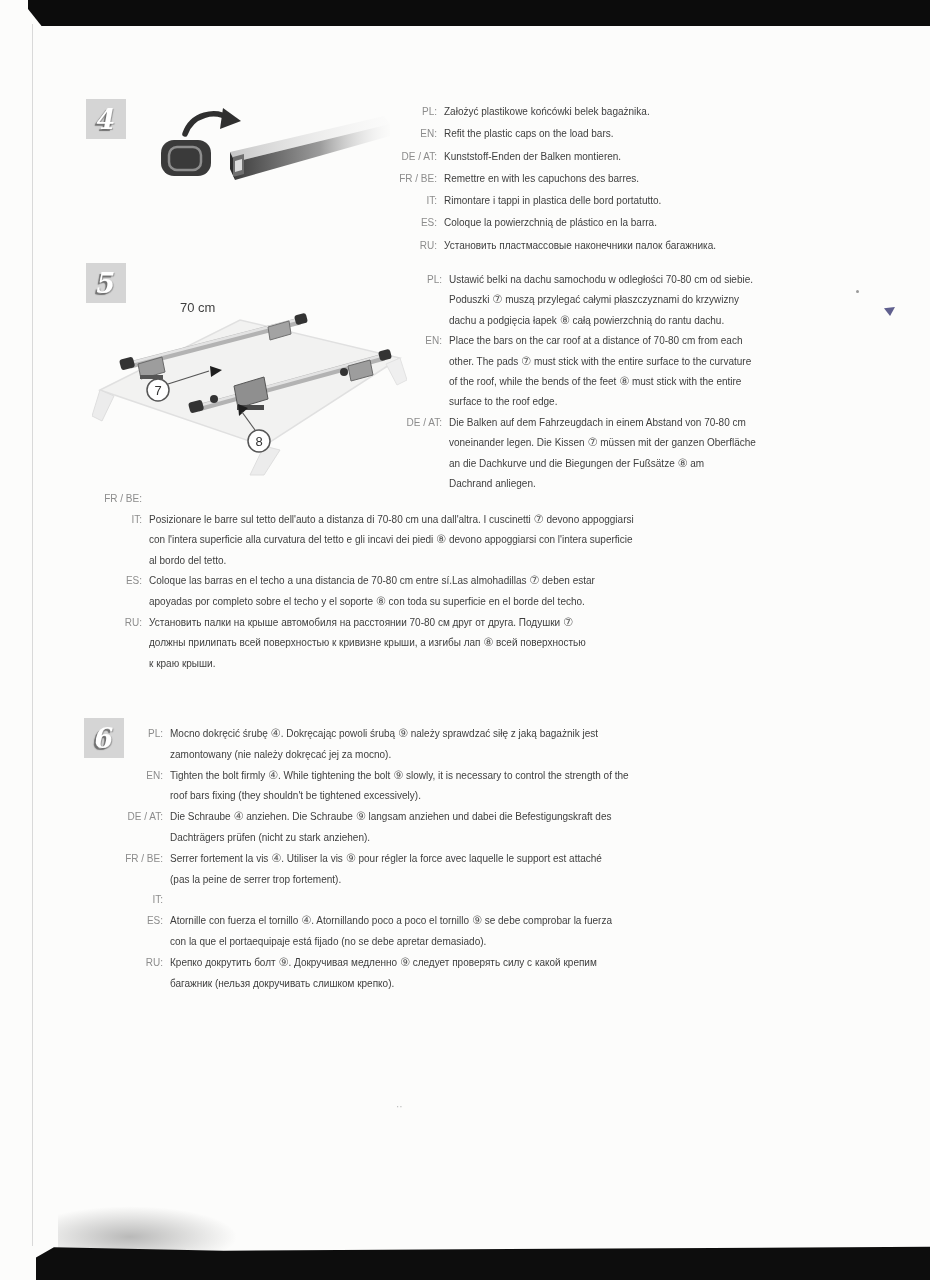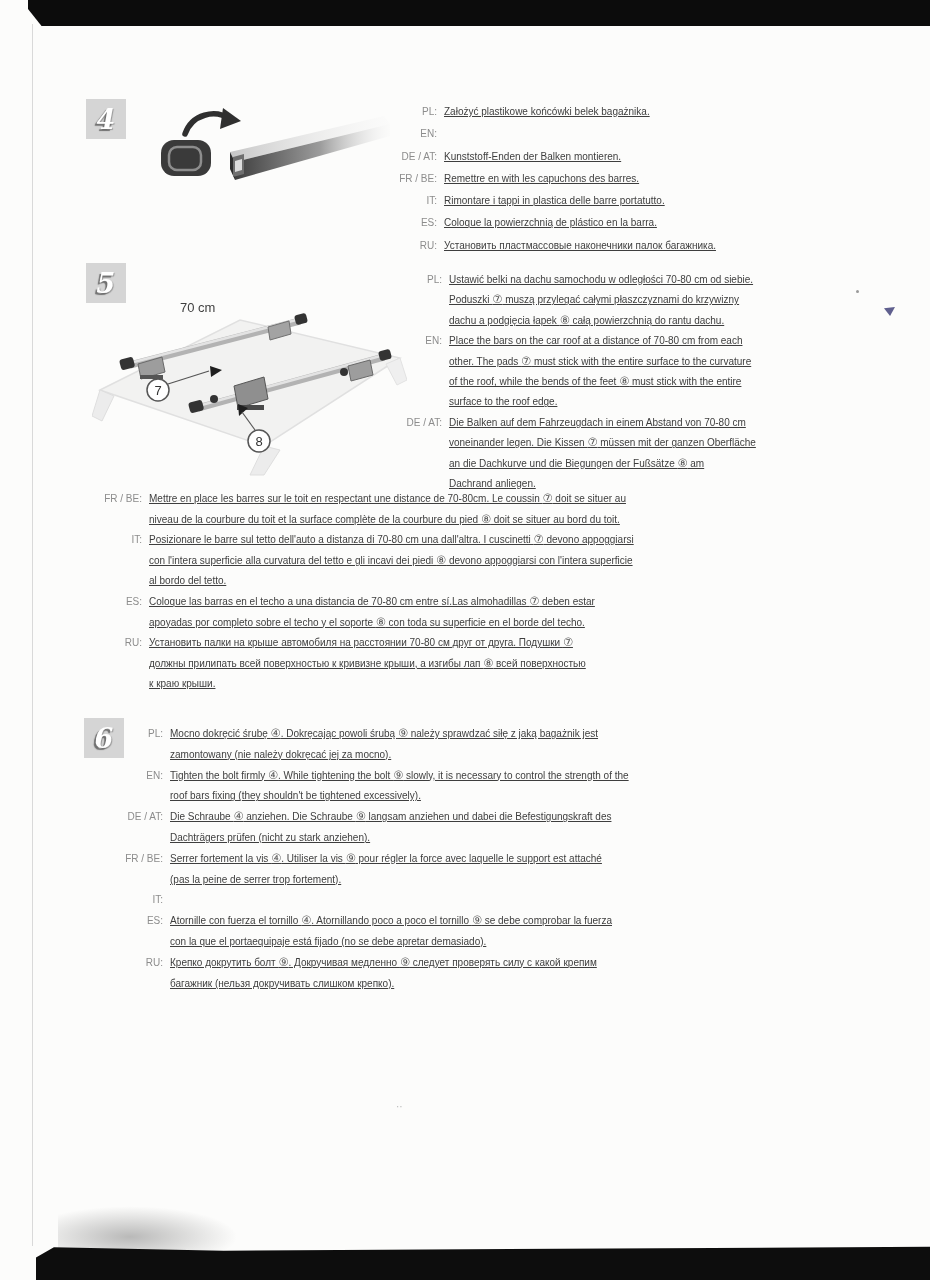--- a/index.html
+++ b/index.html
@@ -41,21 +41,21 @@
     font-style:italic;font-weight:bold;font-size:27px;color:#ffffff;
     text-shadow:-2px 2px 1px #6f6f6f, 1px 1px 1px #9a9a9a;
   }
   #badge-4{left:86px;top:99px;}
   #badge-5{left:86px;top:263px;}
   #badge-6{left:84px;top:718px;}
   
   .section{position:absolute;font-size:10px;}
   .entry{display:grid;grid-template-columns:var(--lblw) 1fr;column-gap:7px;}
   .lbl{text-align:right;color:#8c8c8c;white-space:nowrap;}
-  .txt{color:#3e3e3e;white-space:pre-line;text-decoration:underline;}
+  .txt{color:#3e3e3e;white-space:pre-line;}
   #sec-4{left:325px;top:101px;width:580px;--lblw:112px;line-height:22.3px;}
   #sec-5-side{left:337px;top:270px;width:570px;--lblw:105px;line-height:20.4px;}
   #sec-5-full{left:38px;top:489px;width:872px;--lblw:104px;line-height:20.6px;}
   #sec-6{left:60px;top:724px;width:852px;--lblw:103px;line-height:20.8px;}
   .cnum{font-size:1.12em;line-height:0;color:#555;}
   
   .illus{position:absolute;}
   #illus-step4{left:135px;top:100px;}
   #illus-step5{left:92px;top:278px;}
   svg text{font-family:"Liberation Sans",sans-serif;}
@@ -152,32 +152,33 @@
   </g>
 </svg>
 
 <div class="section" id="sec-4">
   <div class="entry">
       <span class="lbl">PL:</span>
       <span class="txt rich">Założyć plastikowe końcówki belek bagażnika.</span>
     </div>
   <div class="entry">
       <span class="lbl">EN:</span>
+      <span class="txt rich">Refit the plastic caps on the load bars.</span>
     </div>
   <div class="entry">
       <span class="lbl">DE / AT:</span>
       <span class="txt rich">Kunststoff-Enden der Balken montieren.</span>
     </div>
   <div class="entry">
       <span class="lbl">FR / BE:</span>
       <span class="txt rich">Remettre en with les capuchons des barres.</span>
     </div>
   <div class="entry">
       <span class="lbl">IT:</span>
-      <span class="txt rich">Rimontare i tappi in plastica delle barre portatutto.</span>
+      <span class="txt rich">Rimontare i tappi in plastica delle bord portatutto.</span>
     </div>
   <div class="entry">
       <span class="lbl">ES:</span>
       <span class="txt rich">Coloque la powierzchnią de plástico en la barra.</span>
     </div>
   <div class="entry">
       <span class="lbl">RU:</span>
       <span class="txt rich">Установить пластмассовые наконечники палок багажника.</span>
     </div>
 </div>
@@ -201,22 +202,20 @@
       <span class="txt rich">Die Balken auf dem Fahrzeugdach in einem Abstand von 70-80 cm
 voneinander legen. Die Kissen <span class="cnum">⑦</span> müssen mit der ganzen Oberfläche
 an die Dachkurve und die Biegungen der Fußsätze <span class="cnum">⑧</span> am
 Dachrand anliegen.</span>
     </div>
 </div>
 
 <div class="section" id="sec-5-full">
   <div class="entry">
       <span class="lbl">FR / BE:</span>
-      <span class="txt rich">Mettre en place les barres sur le toit en respectant une distance de 70-80cm. Le coussin <span class="cnum">⑦</span> doit se situer au
-niveau de la courbure du toit et la surface complète de la courbure du pied <span class="cnum">⑧</span> doit se situer au bord du toit.</span>
     </div>
   <div class="entry">
       <span class="lbl">IT:</span>
       <span class="txt rich">Posizionare le barre sul tetto dell'auto a distanza di 70-80 cm una dall'altra. I cuscinetti <span class="cnum">⑦</span> devono appoggiarsi
 con l'intera superficie alla curvatura del tetto e gli incavi dei piedi <span class="cnum">⑧</span> devono appoggiarsi con l'intera superficie
 al bordo del tetto.</span>
     </div>
   <div class="entry">
       <span class="lbl">ES:</span>
       <span class="txt rich">Coloque las barras en el techo a una distancia de 70-80 cm entre sí.Las almohadillas <span class="cnum">⑦</span> deben estar

